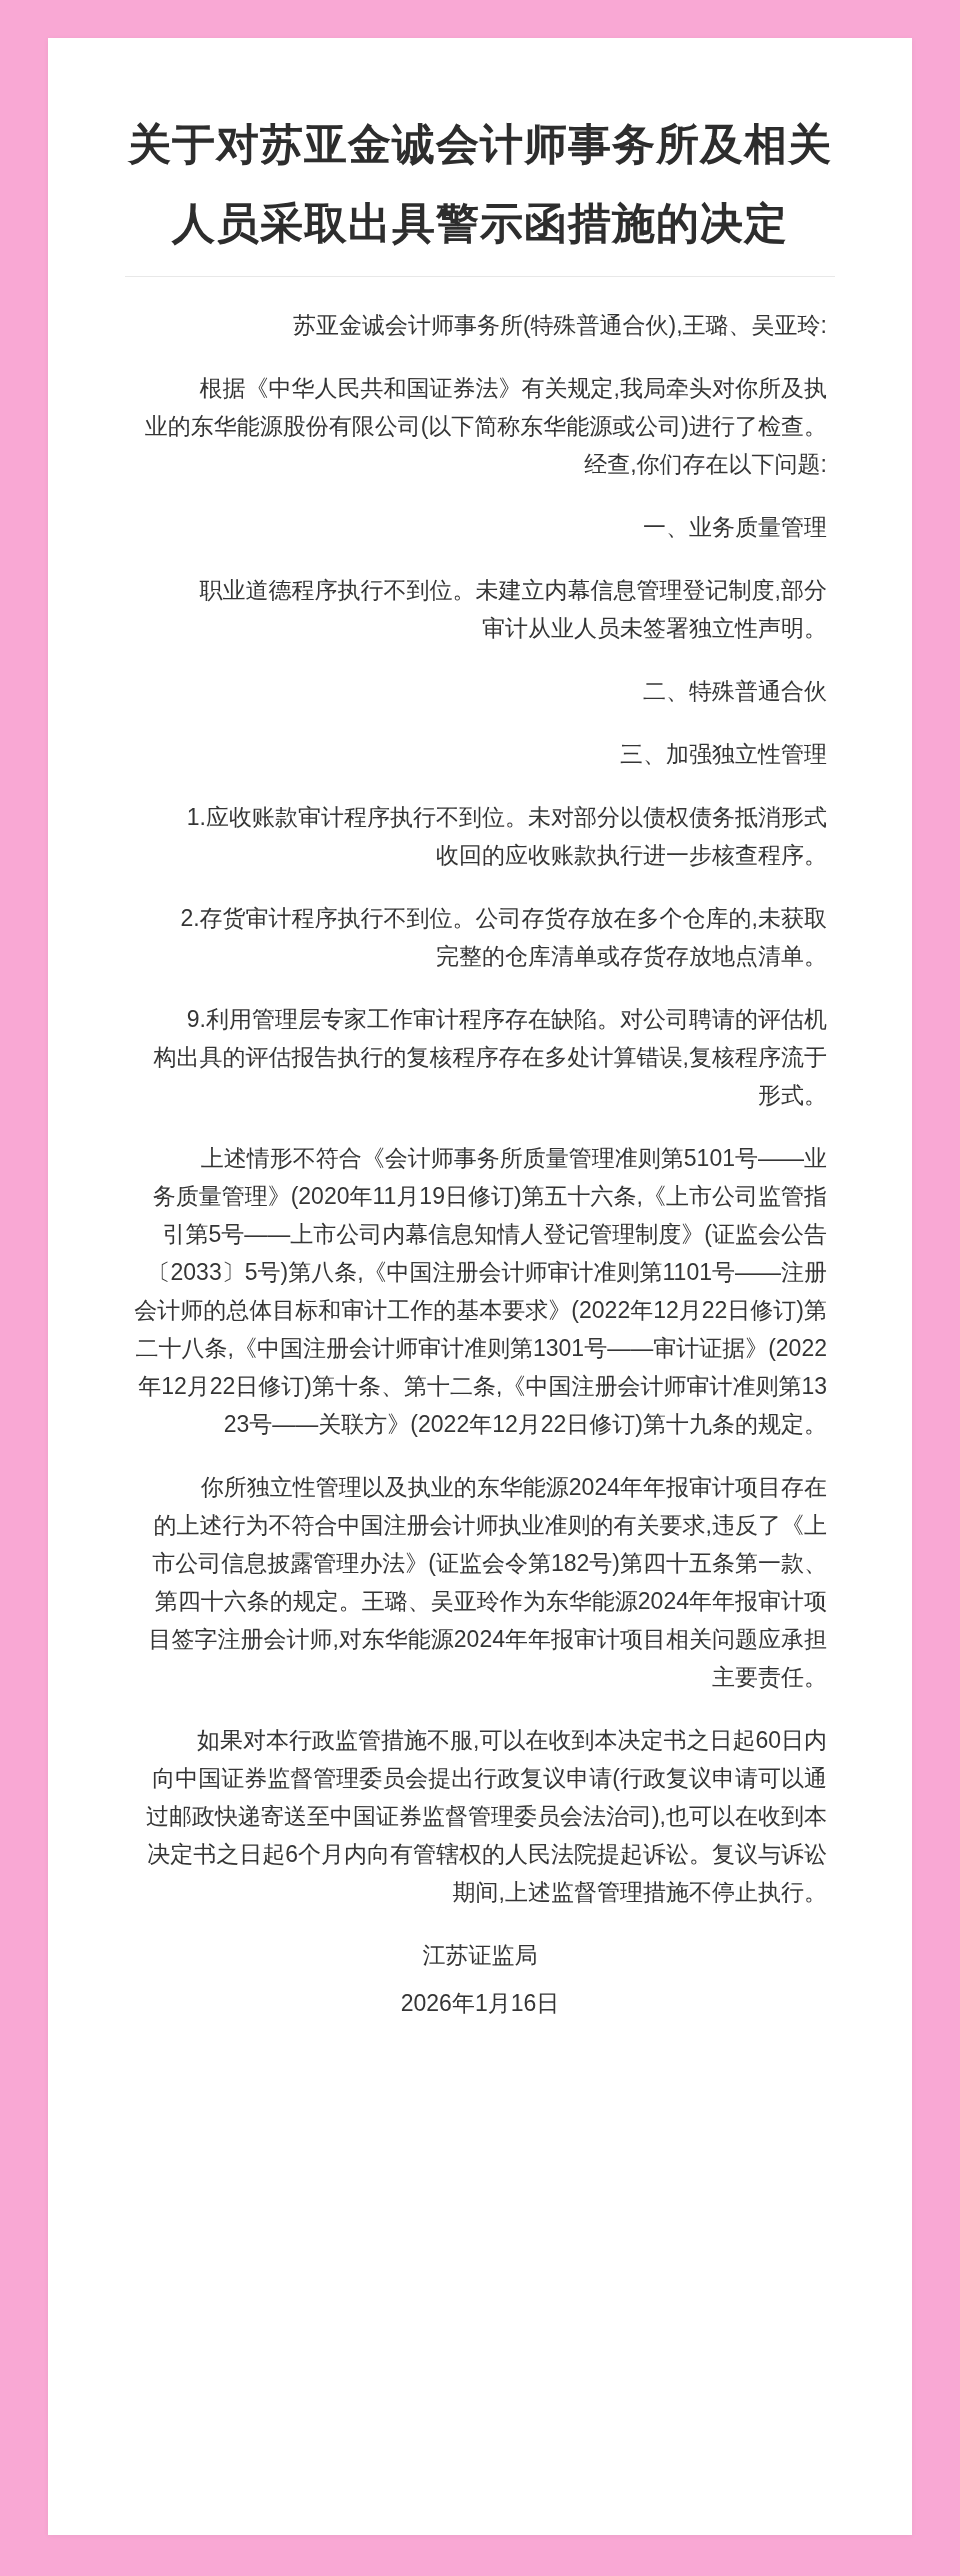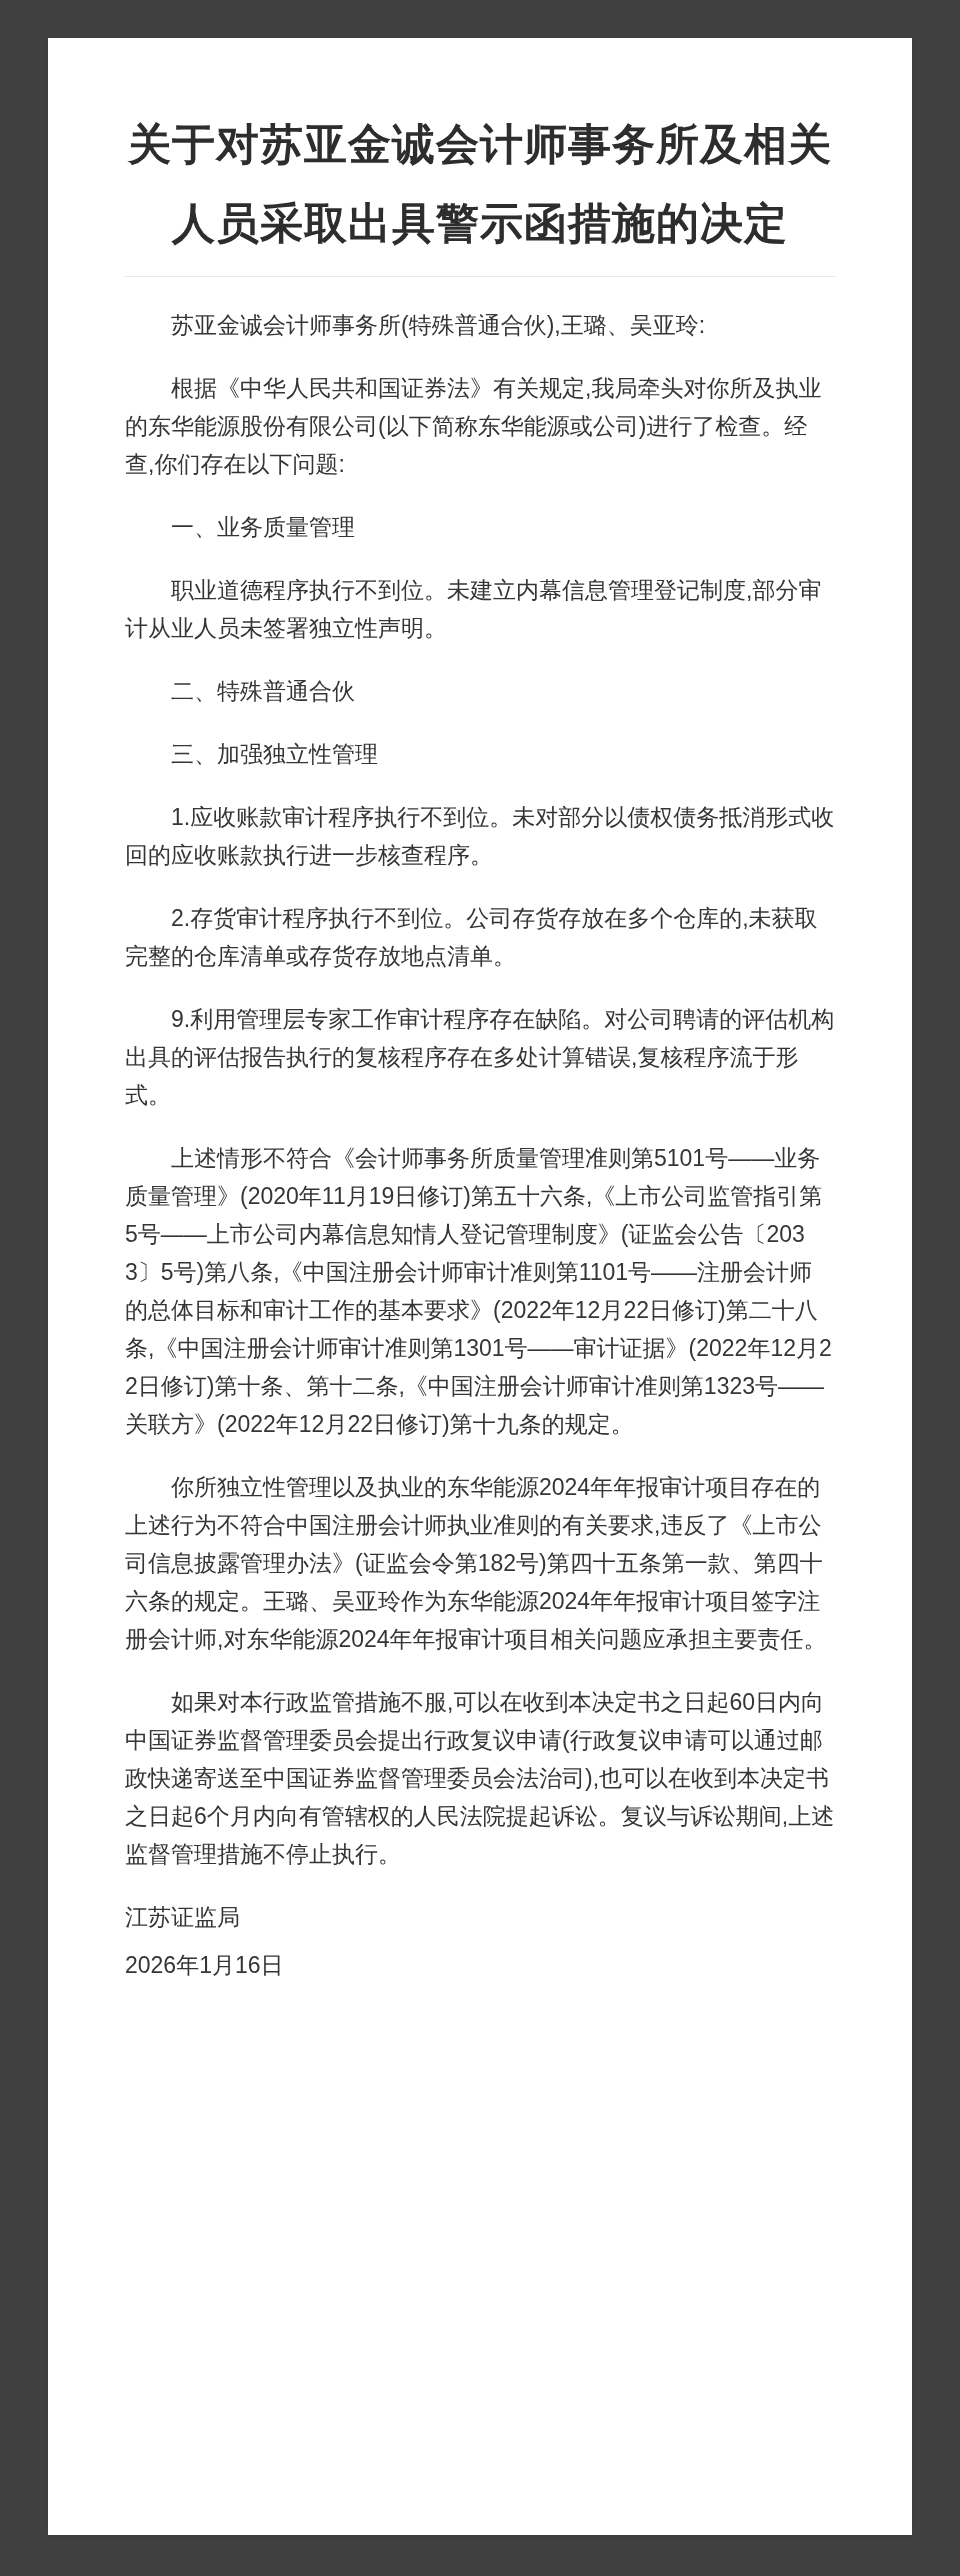--- a/index.html
+++ b/index.html
@@ -5,21 +5,21 @@
   html, body {
     margin: 0;
     padding: 0;
     background: #f1f1f2;
     font-family: "Liberation Sans", "DejaVu Sans", sans-serif;
   }
   .viewport {
     width: 960px;
     min-height: 2576px;
     margin: 0 auto;
-    background: #404040;
+    background: #f9a8d4;
   }
   .card {
     width: 864px;
     margin: 0 auto;
     position: relative;
     top: 38px;
     background: #ffffff;
     box-sizing: border-box;
     padding: 67px 77px 88px 77px;
     min-height: 2497px;
@@ -36,34 +36,34 @@
   }
   hr.divider {
     border: none;
     border-top: 1px solid #e8e8e8;
     margin: 12.5px 0 0 0;
   }
   .doc-body {
     margin-top: 29px;
   }
   .doc-body p.body-para {
-    margin: 25px 0;
+    margin: 25px 8px;
     font-size: 23px;
     line-height: 38px;
     color: #353535;
     text-indent: 2em;
-    text-align: left;
+    text-align: right;
     word-break: break-all;
   }
   p.sig {
     margin: 10px 0;
     font-size: 23px;
     line-height: 38px;
     color: #353535;
-    text-align: left;
+    text-align: center;
   }
 </style>
 </head>
 <body>
 
 <div class="viewport">
   <div class="card">
 
     <h1 class="doc-title">关于对苏亚金诚会计师事务所及相关人员采取出具警示函措施的决定</h1>
 

